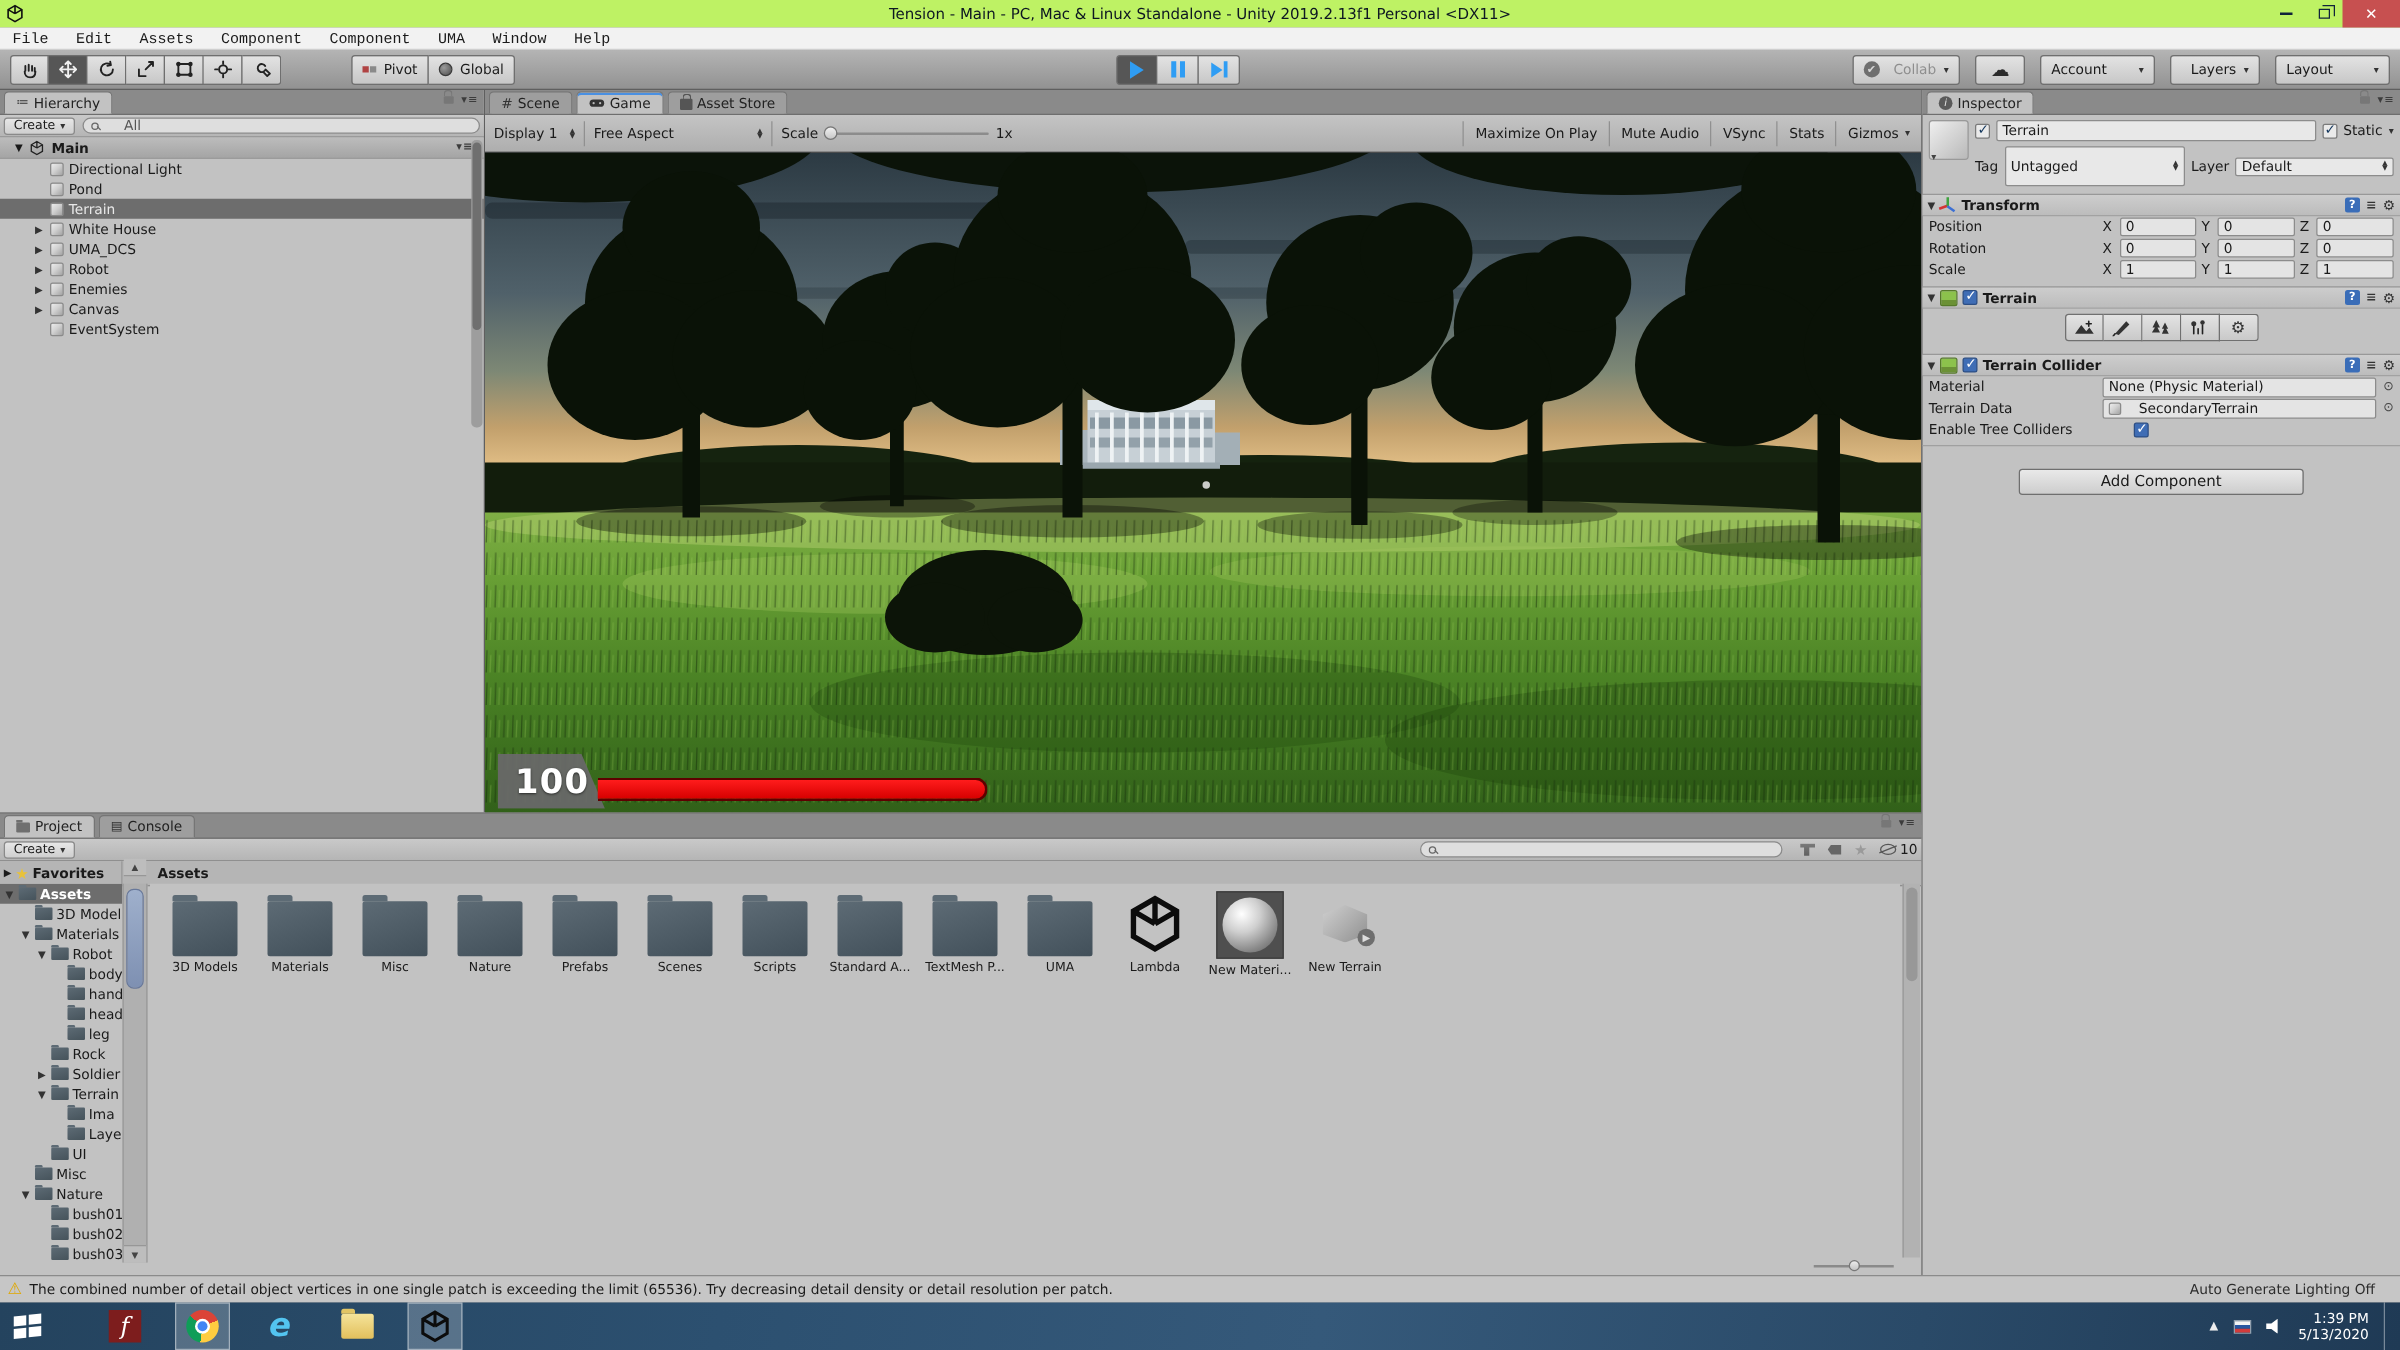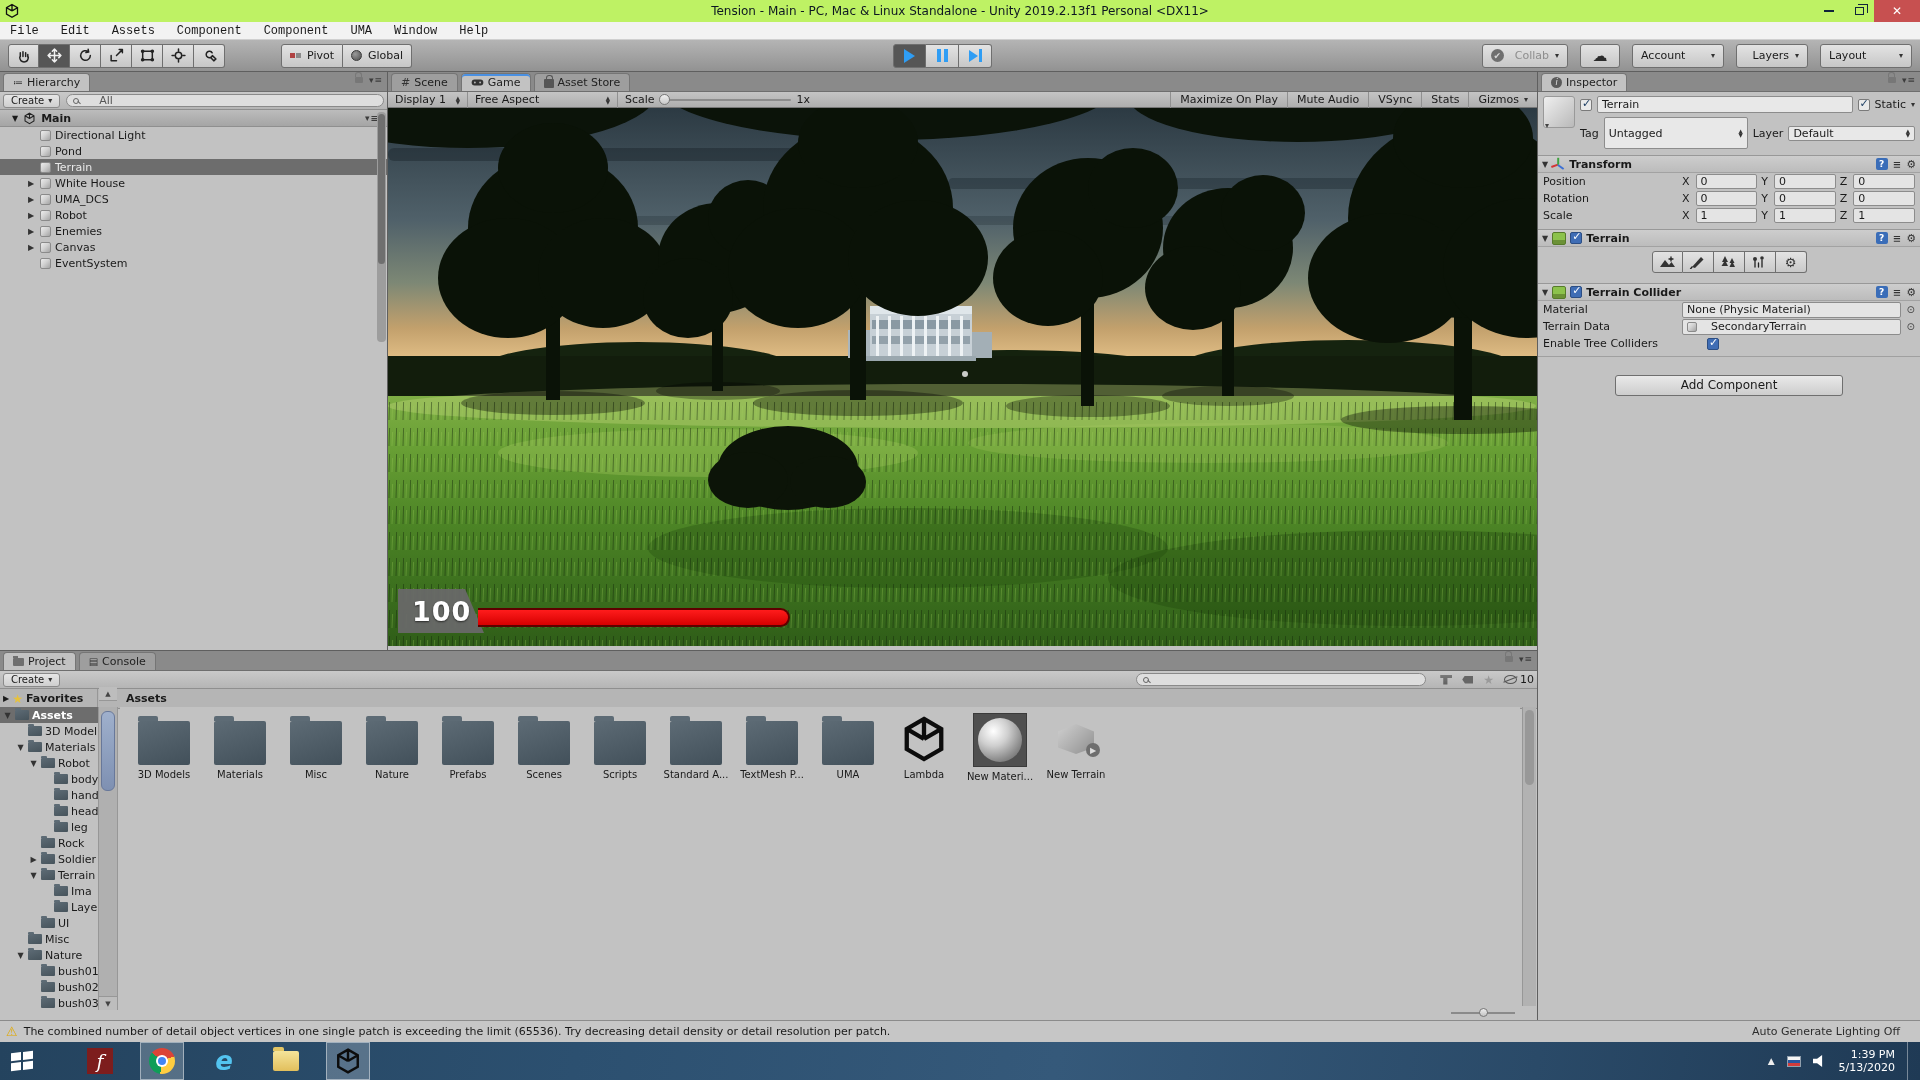--- a/index.html
+++ b/index.html
@@ -72,21 +72,21 @@
   .hrow .arr{width:10px;font-size:8px;color:#333;text-align:center;flex:none;}
   .hrow.sel{background:#6d6d6d;color:#e8e8e8;}
   .mainrow{height:17px;background:linear-gradient(#bcbcbc,#a5a5a5);border-bottom:1px solid #8f8f8f;display:flex;align-items:center;gap:5px;padding-left:12px;font-weight:bold;position:relative;}
   .mainrow .pmenu{position:absolute;right:8px;}
   .cube{width:11px;height:11px;flex:none;border:1px solid #8a8a8a;border-radius:2px;background:linear-gradient(135deg,#ececec 0%,#d2d2d2 45%,#a3a3a3 100%);}
   .vscroll{position:absolute;right:1px;top:40px;width:9px;height:230px;background:#9d9d9d;border-radius:4px;}
   .vscroll i{position:absolute;left:1px;right:1px;top:2px;height:150px;background:#6f6f6f;border-radius:4px;}
 
   
   .gamepanel{left:388px;top:72px;width:1149px;height:578px;}
-  .gametoolbar{height:16px;background:linear-gradient(#c4c4c4,#aeaeae);border-bottom:1px solid #777;display:flex;align-items:center;font-size:11px;}
+  .gametoolbar{height:30px;background:linear-gradient(#c4c4c4,#aeaeae);border-bottom:1px solid #777;display:flex;align-items:center;font-size:11px;}
   .gtb-item{height:20px;display:flex;align-items:center;padding:0 7px;border-right:1px solid #909090;gap:6px;}
   .gtb-btn{border-right:1px solid #909090;height:20px;display:flex;align-items:center;padding:0 9px;}
   .ud{display:inline-flex;flex-direction:column;line-height:4px;font-size:5.5px;color:#333;}
   .ud::before{content:"▲";} .ud::after{content:"▼";}
   .slider-track{width:130px;height:2px;background:#8c8c8c;border-radius:1px;position:relative;}
   .slider-knob{position:absolute;left:-2px;top:-5px;width:11px;height:11px;border-radius:50%;background:linear-gradient(#f0f0f0,#c8c8c8);border:1px solid #777;}
   .viewport{position:relative;width:1149px;height:538px;background:#000;overflow:hidden;}
   .viewport svg{position:absolute;inset:0;}
   .hud-badge{position:absolute;left:10px;top:481px;width:86px;height:44px;background:rgba(104,104,104,.95);clip-path:polygon(0 0,78% 0,100% 100%,0 100%);display:flex;align-items:center;padding-left:14px;color:#fff;font-size:27px;font-weight:bold;letter-spacing:1px;text-shadow:0 1px 2px rgba(0,0,0,.6);}
   .hud-bar{position:absolute;left:90px;top:500px;width:312px;height:19px;background:linear-gradient(#ff1c1c,#d60000);border:2px solid #5e0000;border-left:none;border-radius:0 10px 10px 0;}

